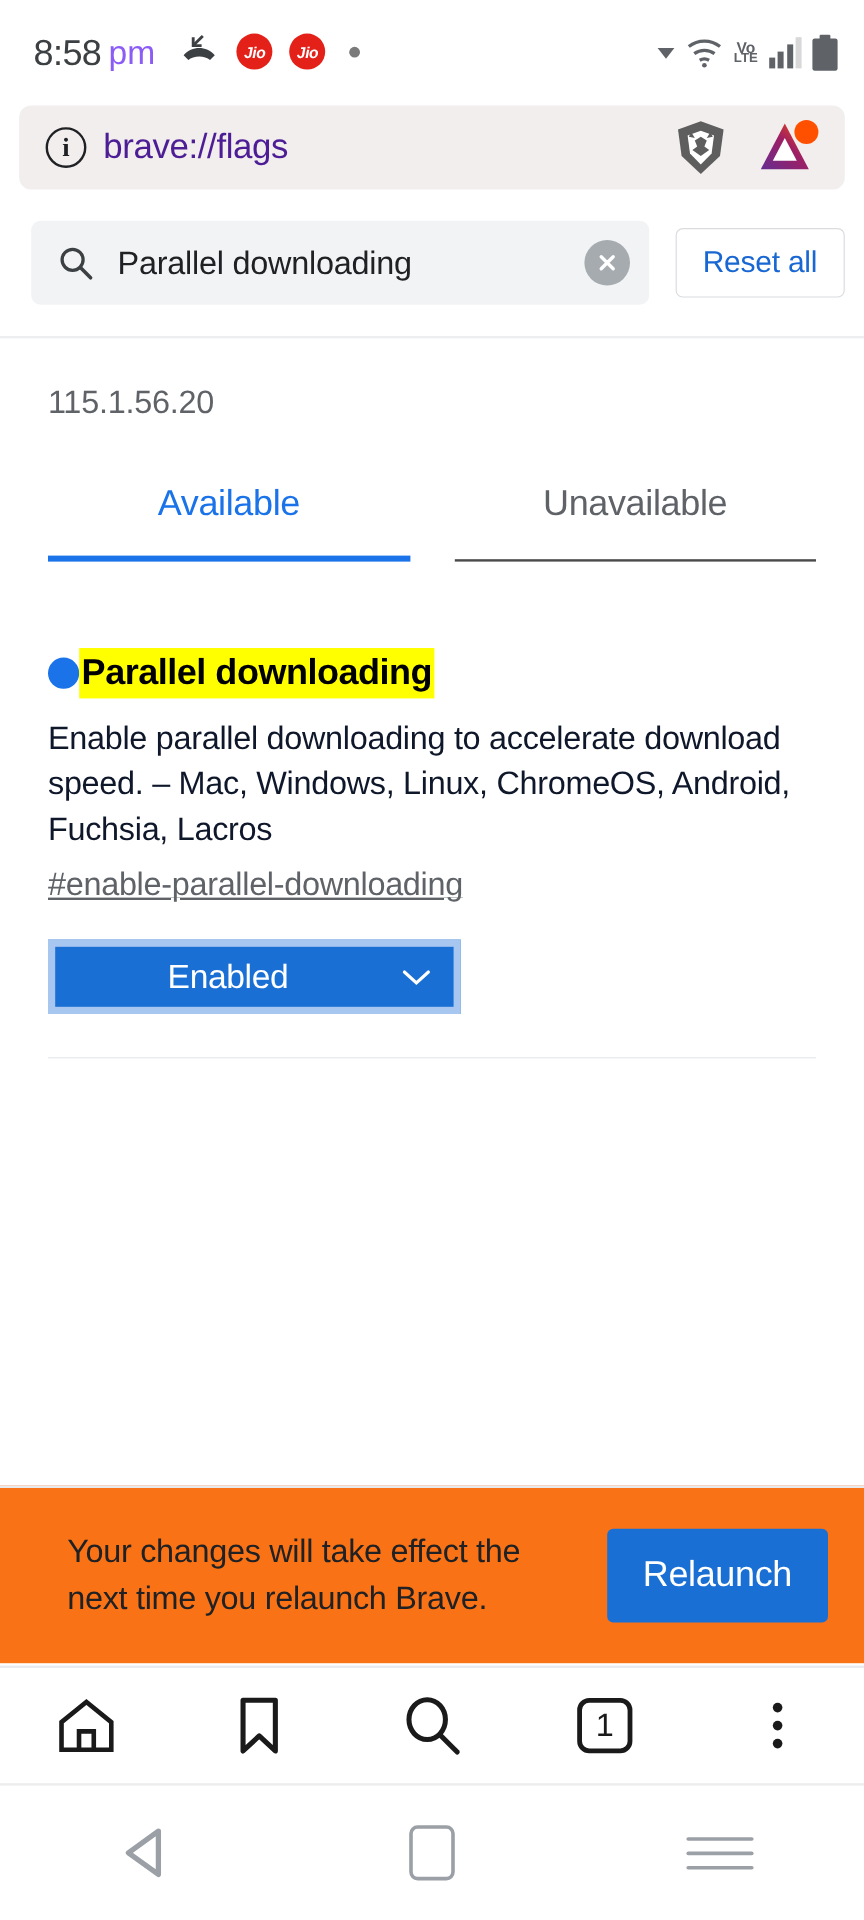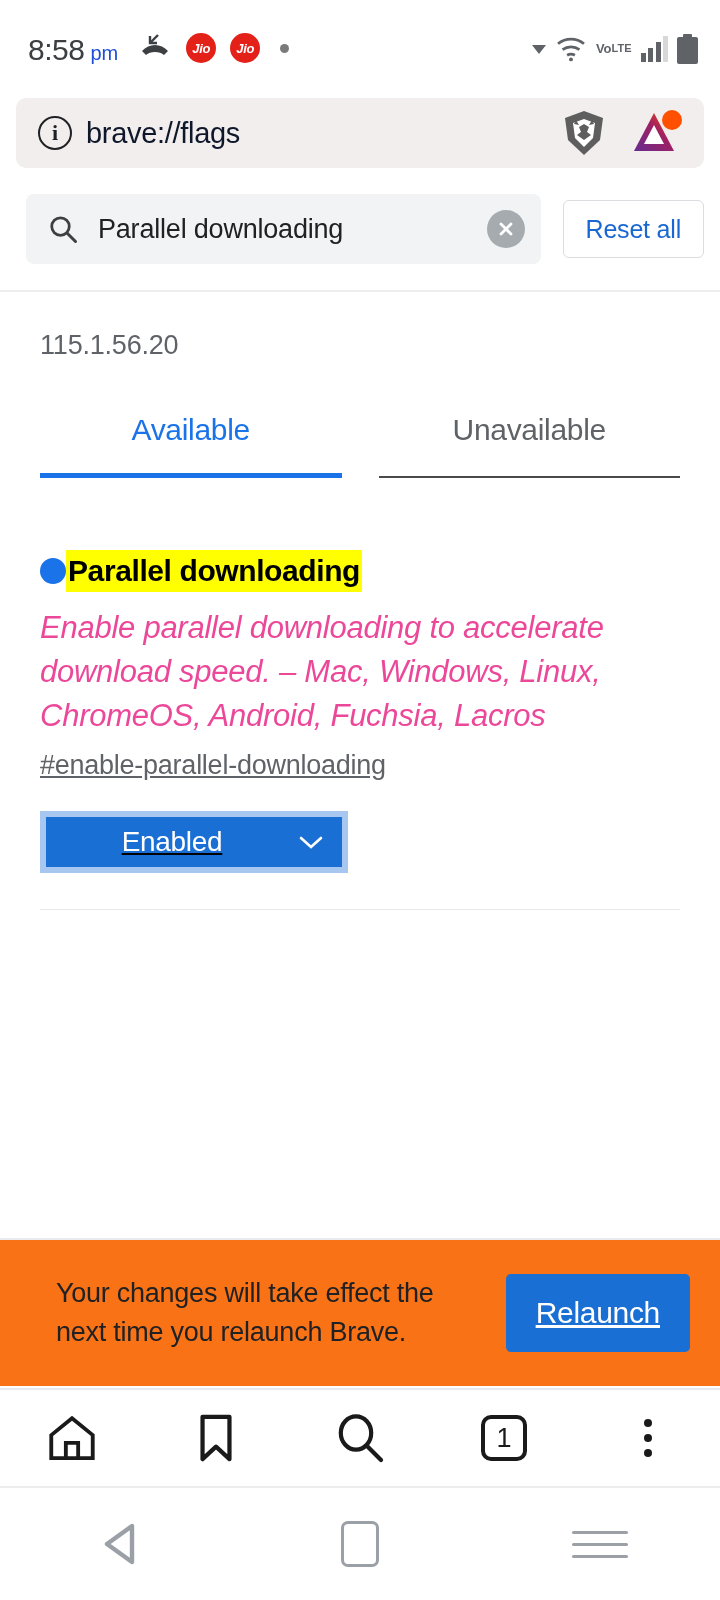--- a/index.html
+++ b/index.html
@@ -6,47 +6,47 @@
   html, body {
     width:720px; height:1600px;
     background:#ffffff;
     font-family:"Liberation Sans", sans-serif;
     overflow:hidden;
   }
   body { position:relative; }
 
   
   .statusbar {
-    height:98px; width:100%;
+    height:88px; width:100%;
     display:flex; align-items:center;
     padding:0 22px 0 28px;
     background:#ffffff;
   }
   .sb-left { display:flex; align-items:flex-end; gap:14px; flex:1; }
   .sb-time {
     font-size:30px; color:#3c4043; letter-spacing:-0.5px;
     line-height:1; font-weight:400;
   }
-  .sb-ampm { font-size:20px; color:#1d4ed8; line-height:1; margin-left:-8px; padding-bottom:2px;}
+  .sb-ampm { font-size:28px; color:#8b5cf6; line-height:1; margin-left:-8px; padding-bottom:2px;}
   .sb-icons-left { display:flex; align-items:center; gap:14px; margin-left:8px; padding-bottom:2px;}
   .jio-badge {
     width:30px; height:30px; border-radius:50%;
     background:#e32119; color:#fff;
     font-size:13px; font-weight:bold; font-style:italic;
     display:flex; align-items:center; justify-content:center;
     letter-spacing:-0.3px;
   }
   .gray-dot { width:9px; height:9px; border-radius:50%; background:#7a7a7a; margin-left:6px;}
   .sb-right { display:flex; align-items:center; gap:9px; }
   .tri-down {
     width:0;height:0;border-left:7px solid transparent;border-right:7px solid transparent;
     border-top:9px solid #5f6368;
   }
   .volte {
-    display:flex; align-items:center; justify-content:flex-start;
+    display:flex; flex-direction:column; align-items:center; justify-content:flex-start;
     line-height:0.85; color:#5f6368; font-weight:bold;
   }
   .volte span:first-child { font-size:13px; }
   .volte span:last-child { font-size:11px; }
   .bars { display:flex; align-items:flex-end; gap:2.5px; height:26px;}
   .bars i { display:block; width:5px; background:#5f6368; }
   .bars i:nth-child(1){height:9px;}
   .bars i:nth-child(2){height:14px;}
   .bars i:nth-child(3){height:20px;}
   .bars i:nth-child(4){height:26px;background:#d8d8d8;}
@@ -58,21 +58,21 @@
   .urlbar-wrap { padding:0 16px; }
   .urlbar {
     height:70px; background:#f1eeed; border-radius:10px;
     display:flex; align-items:center; padding:0 20px 0 22px; gap:14px;
   }
   .info-icon {
     width:34px;height:34px;border-radius:50%;border:2.5px solid #202124;
     display:flex;align-items:center;justify-content:center;flex:none;
     font-size:22px;font-weight:bold;color:#202124;font-family:"Liberation Serif",serif;
   }
-  .url-text { flex:1; font-size:29px; color:#0f172a; letter-spacing:-0.3px; }
+  .url-text { flex:1; font-size:29px; color:#4c1d95; letter-spacing:-0.3px; }
   .lion { flex:none; width:44px; height:46px; }
   .bat-logo { flex:none; width:52px; height:48px; margin-left:12px; }
 
   
   .searchrow { display:flex; align-items:center; padding:26px 16px 26px 26px; gap:22px; }
   .searchbox {
     flex:1; height:70px; background:#f1f3f4; border-radius:8px;
     display:flex; align-items:center; padding:0 16px 0 22px; gap:20px;
   }
   .mag { flex:none; width:30px; height:30px; }
@@ -101,48 +101,46 @@
 
   
   .flag { margin-top:72px; }
   .flag-title-row { display:flex; align-items:center; gap:0; }
   .blue-dot { width:26px; height:26px; border-radius:50%; background:#1a73e8; flex:none; }
   .flag-title {
     background:#ffff00; color:#000; font-size:30px; font-weight:bold;
     letter-spacing:-0.4px; line-height:1.25; padding:2px 2px;
   }
   .flag-desc {
-    margin-top:14px; font-size:31px; color:#ec4899; line-height:1.42;
+    margin-top:14px; font-size:27px; color:#0f172a; line-height:1.42;
     letter-spacing:-0.25px;
-    font-style:italic;
   }
   .flag-hash {
     margin-top:12px; font-size:27px; color:#5f6368;
     text-decoration:underline; letter-spacing:-0.25px; display:inline-block;
   }
   .select-wrap {
-    margin-top:30px; width:308px; border:6px solid #a8c7f0;
+    margin-top:30px; width:344px; border:6px solid #a8c7f0;
     background:#1a6fd4; height:62px; display:flex; align-items:center;
     padding:0 18px 0 0;
-    text-decoration:underline;
   }
   .select-label { flex:1; text-align:center; color:#fff; font-size:28px; letter-spacing:-0.3px; }
   .chev { width:26px; height:16px; flex:none; }
   .flag-sep { margin-top:36px; height:1px; background:#e6e8ea; width:100%; }
 
   
   .relaunch-bar {
     position:absolute; left:0; right:0; top:1238px; height:148px;
     background:#f97316; border-top:2px solid #e8eaed;
     display:flex; align-items:center; padding:0 30px 0 56px; gap:34px;
   }
   .relaunch-text { flex:1; font-size:27px; color:#202124; line-height:1.45; letter-spacing:-0.25px;}
   .relaunch-btn {
     flex:none; background:#1a6fd4; color:#fff; border-radius:5px;
-    font-size:30px; padding:22px 30px; letter-spacing:-0.3px;text-decoration:underline;
+    font-size:30px; padding:22px 30px; letter-spacing:-0.3px;
   }
 
   
   .toolbar {
     position:absolute; left:0; right:0; top:1388px; height:98px;
     background:#fff; border-top:2px solid #e8eaed;
     display:flex; align-items:center;
   }
   .tb-item { flex:1; display:flex; align-items:center; justify-content:center; }
   .tabcount {

